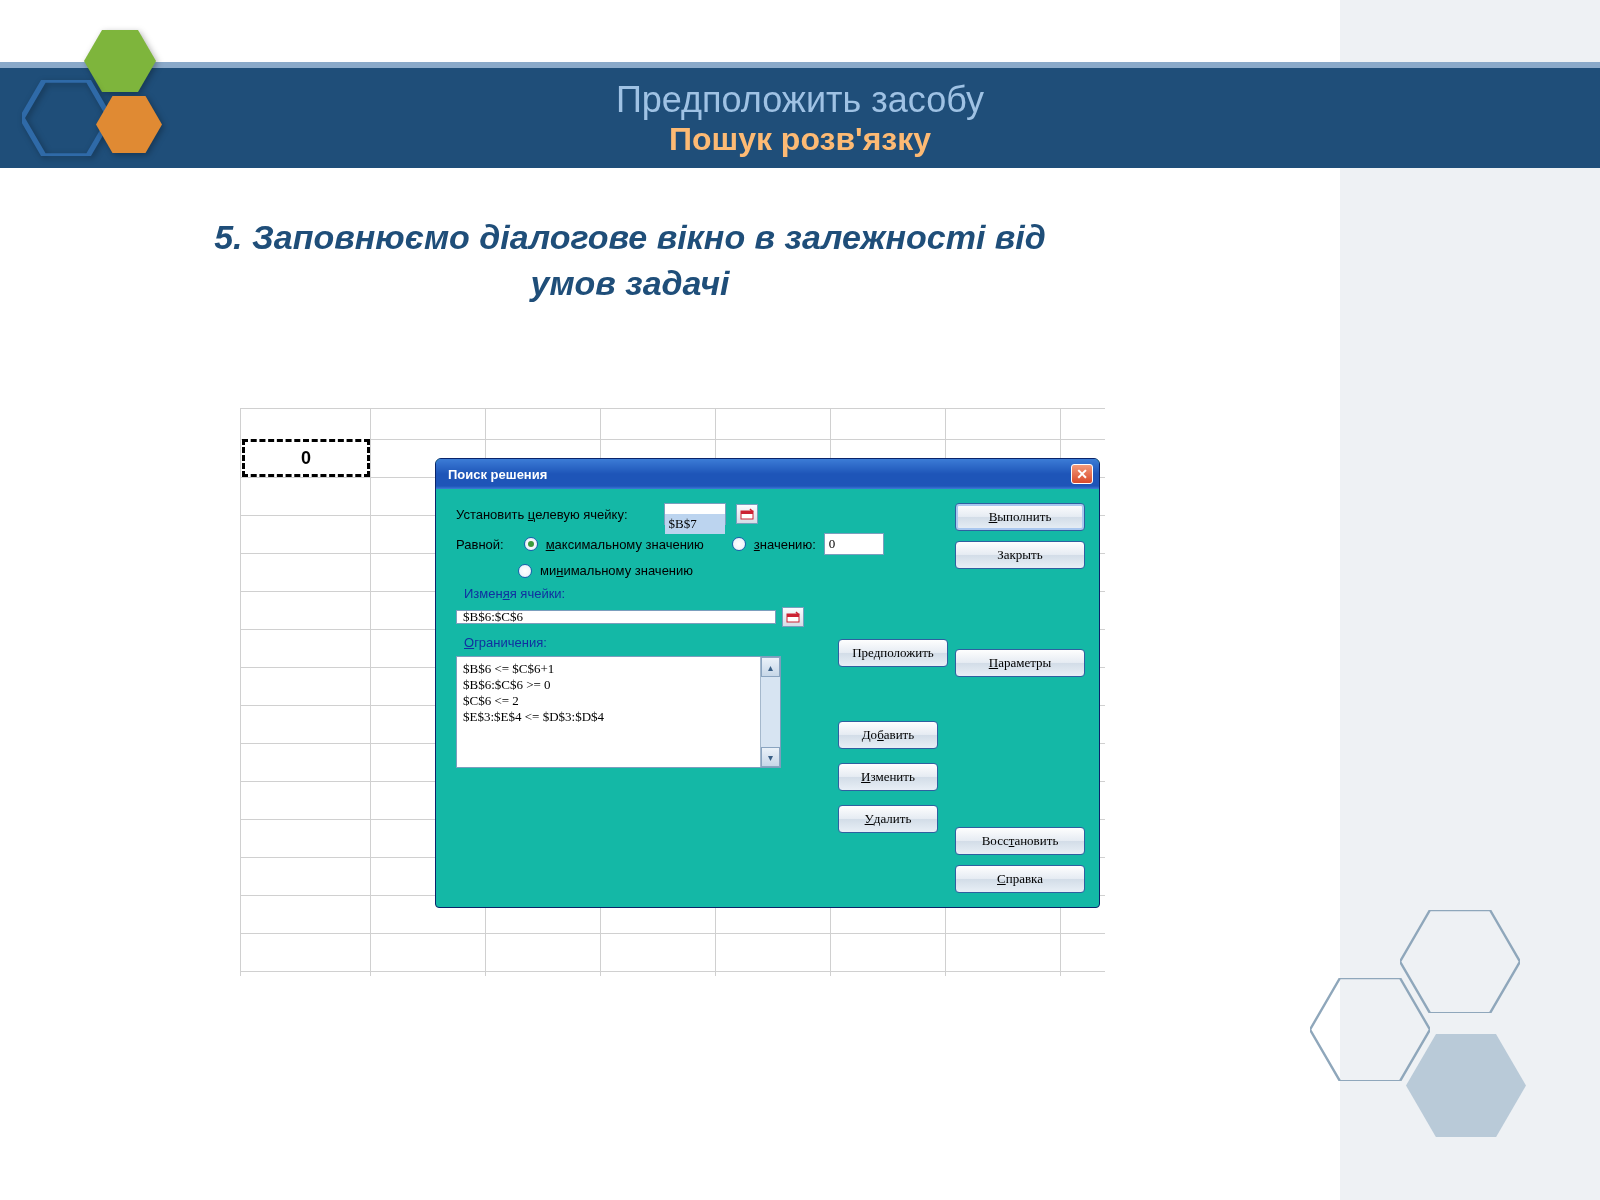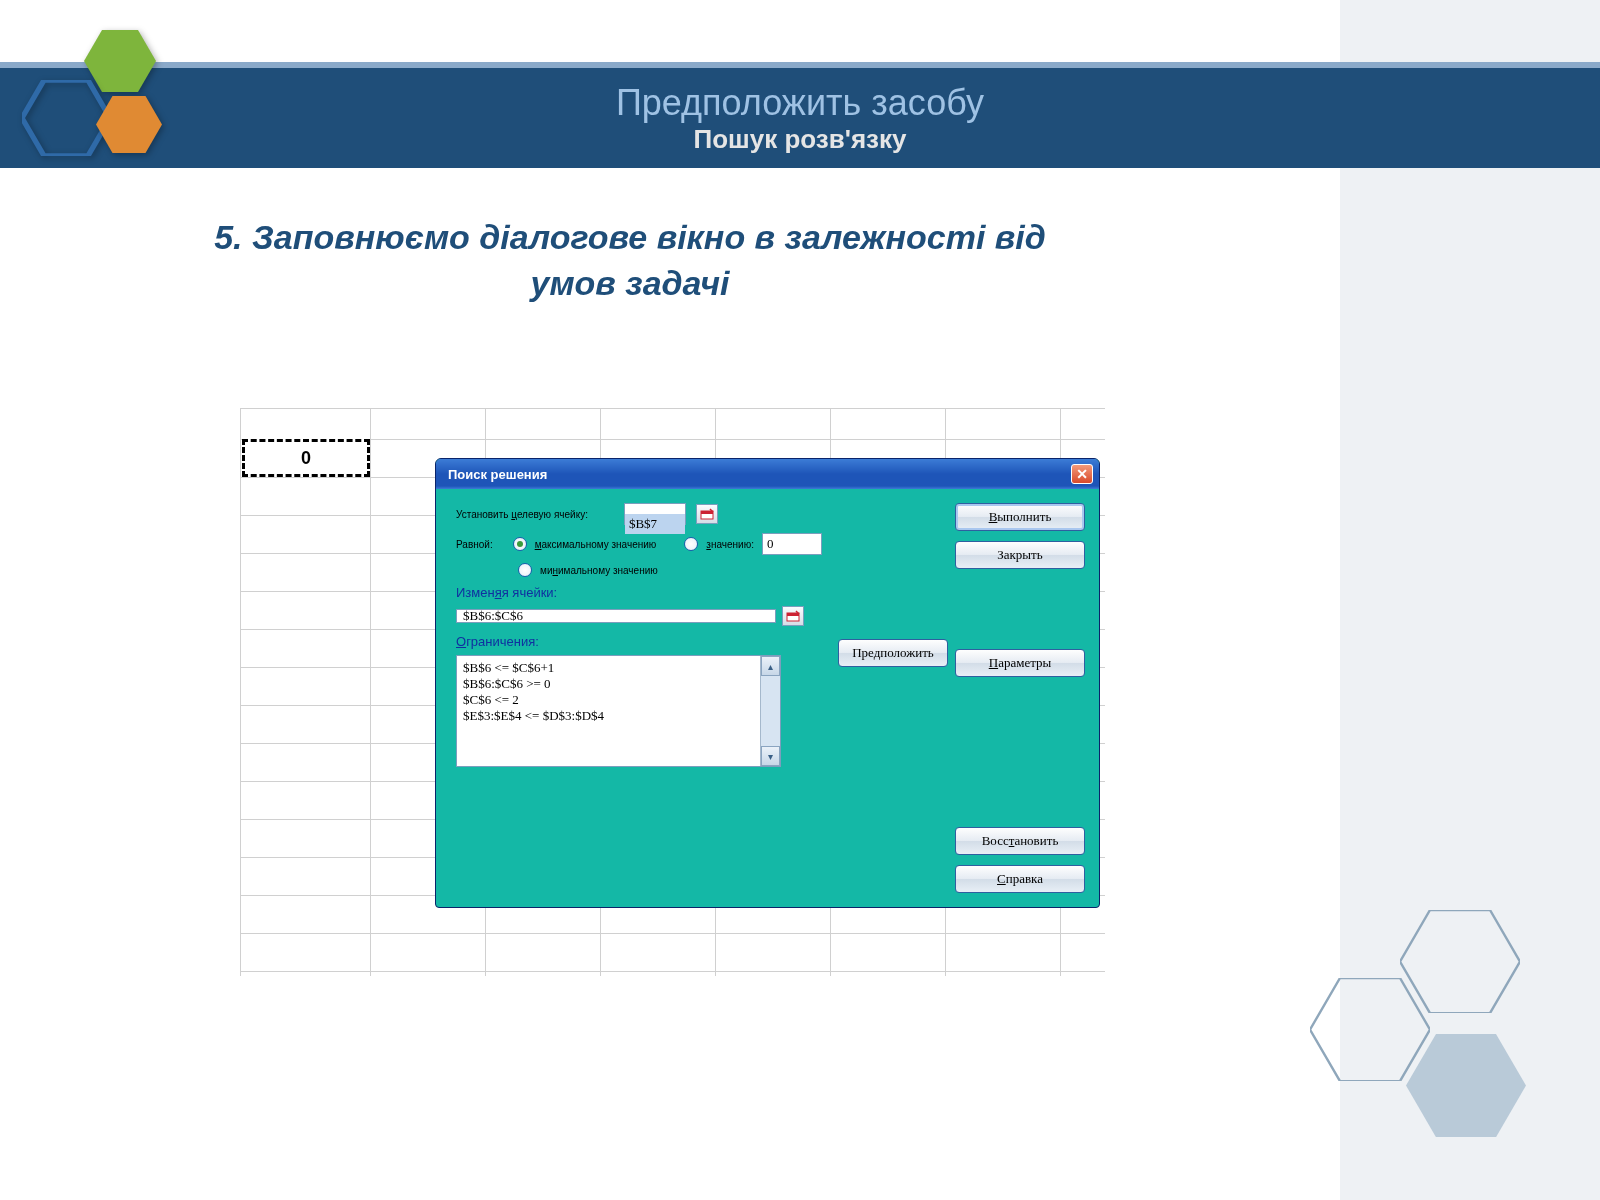--- a/index.html
+++ b/index.html
@@ -26,22 +26,22 @@
     flex-direction: column;
     align-items: center;
     justify-content: center;
   }
   .title-line1 {
     color: #9fc2e4;
     font-size: 36px;
     font-weight: 400;
   }
   .title-line2 {
-    color: #e5e5e5;
-    font-size: 26px;
+    color: #fdba74;
+    font-size: 32px;
     font-weight: 700;
   }
 
   .right-strip {
     position: absolute;
     right: 0; top: 0; width: 260px; height: 1200px;
     background: #eef1f4;
   }
 
   
@@ -141,21 +141,21 @@
     font-size: 14px;
     cursor: pointer;
   }
   .dlg-body {
     position: relative;
     padding: 14px 16px 14px 20px;
     height: calc(100% - 30px);
   }
 
   .row { display: flex; align-items: center; margin-bottom: 8px; gap: 8px; flex-wrap: wrap; }
-  .lbl { font-size: 10px; color: #000; }
+  .lbl { font-size: 13px; color: #000; }
   .lbl u { text-decoration: underline; }
 
   .ref-input {
     display: inline-flex; align-items: center;
     border: 1px solid #7b9ebd; background: #fff;
     height: 22px;
   }
   .ref-input input {
     border: none; outline: none;
     height: 20px; padding: 0 4px;
@@ -184,21 +184,21 @@
     content: "";
     width: 6px; height: 6px; border-radius: 50%; background: #3c9b3c;
   }
 
   .val-input {
     border: 1px solid #7b9ebd; background: #fff;
     height: 22px; width: 60px; padding: 0 4px;
     font: 13px Tahoma;
   }
 
-  .fieldset-label { color: #1030a0; font-size: 13px; margin: 8px 0 6px; display: block; }
+  .fieldset-label { color: #1030a0; font-size: 13px; margin: 8px 8px 6px; display: block; }
 
   .change-box {
     display: flex; align-items: center; gap: 4px;
   }
   .change-box input {
     border: 1px solid #7b9ebd; background: #fff;
     height: 14px; width: 320px; padding: 0 6px;
     font: 13px Tahoma;
   }
 
@@ -409,20 +409,25 @@
             <div class="scroll-btn">▴</div>
             <div class="scroll-btn">▾</div>
           </div>
         </div>
 
       </div>
 
       <div class="mid-btn-col change">
         <button class="win-btn" style="width:110px">Предположить</button>
       </div>
+      <div class="mid-btn-col constraints">
+        <button class="win-btn" style="width:100px">До<u>б</u>авить</button>
+        <button class="win-btn" style="width:100px"><u>И</u>зменить</button>
+        <button class="win-btn" style="width:100px"><u>У</u>далить</button>
+      </div>
 
       <div class="side-col">
         <button class="win-btn primary"><u>В</u>ыполнить</button>
         <button class="win-btn">Закрыть</button>
         <div style="height:60px"></div>
         <button class="win-btn"><u>П</u>араметры</button>
         <div class="spacer"></div>
         <button class="win-btn">Восс<u>т</u>ановить</button>
         <button class="win-btn"><u>С</u>правка</button>
       </div>

